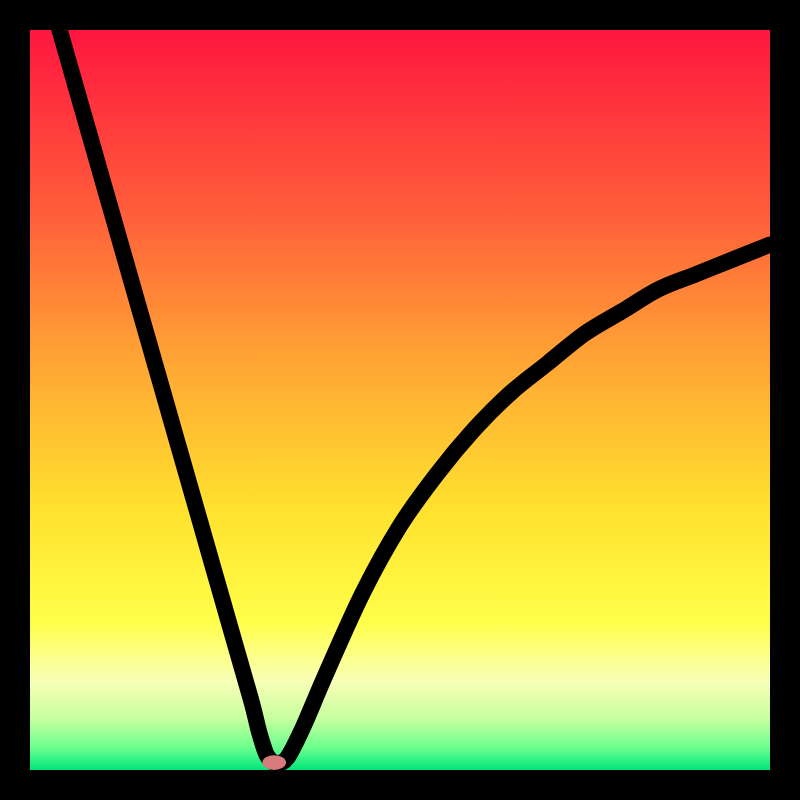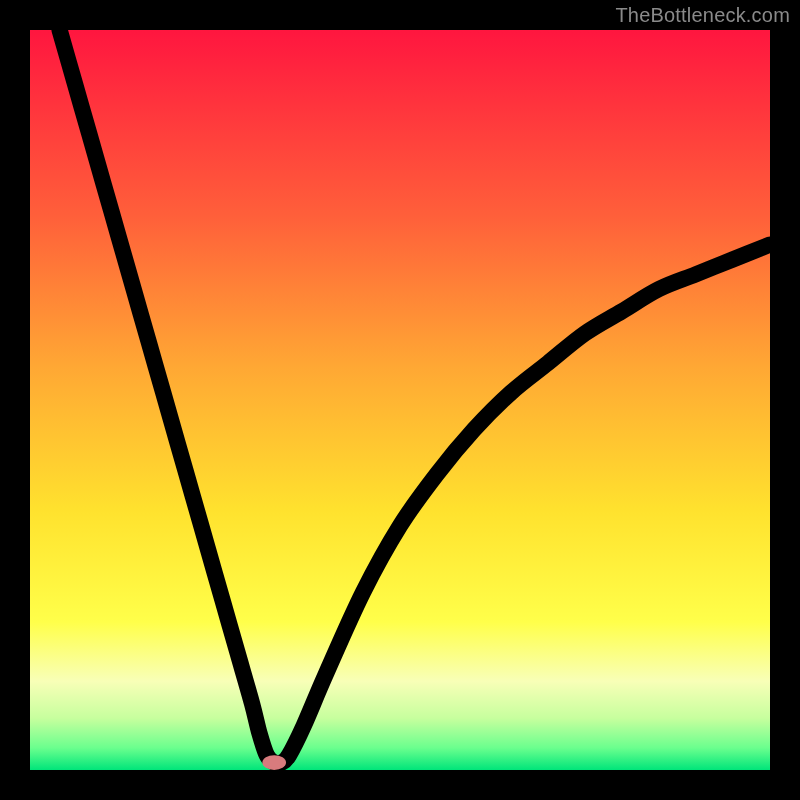--- a/index.html
+++ b/index.html
@@ -44,21 +44,20 @@
     stroke: #000;
     stroke-width: 2.2;
     stroke-linecap: round;
     stroke-linejoin: round;
   }
 </style>
 </head>
 <body>
 
 <div class="frame">
-  <div class="watermark">TheBottleneck.com</div>
 
   <div class="plot">
     <svg id="chart-svg" viewBox="0 0 100 100" preserveAspectRatio="none" width="740" height="740">
       <defs>
         <linearGradient id="bg-grad" x1="0" y1="0" x2="0" y2="1">
             <stop offset="0%" stop-color="#ff163f"></stop>
             <stop offset="25%" stop-color="#ff5f3a"></stop>
             <stop offset="45%" stop-color="#ffa634"></stop>
             <stop offset="65%" stop-color="#ffe22e"></stop>
             <stop offset="80%" stop-color="#ffff4a"></stop>

